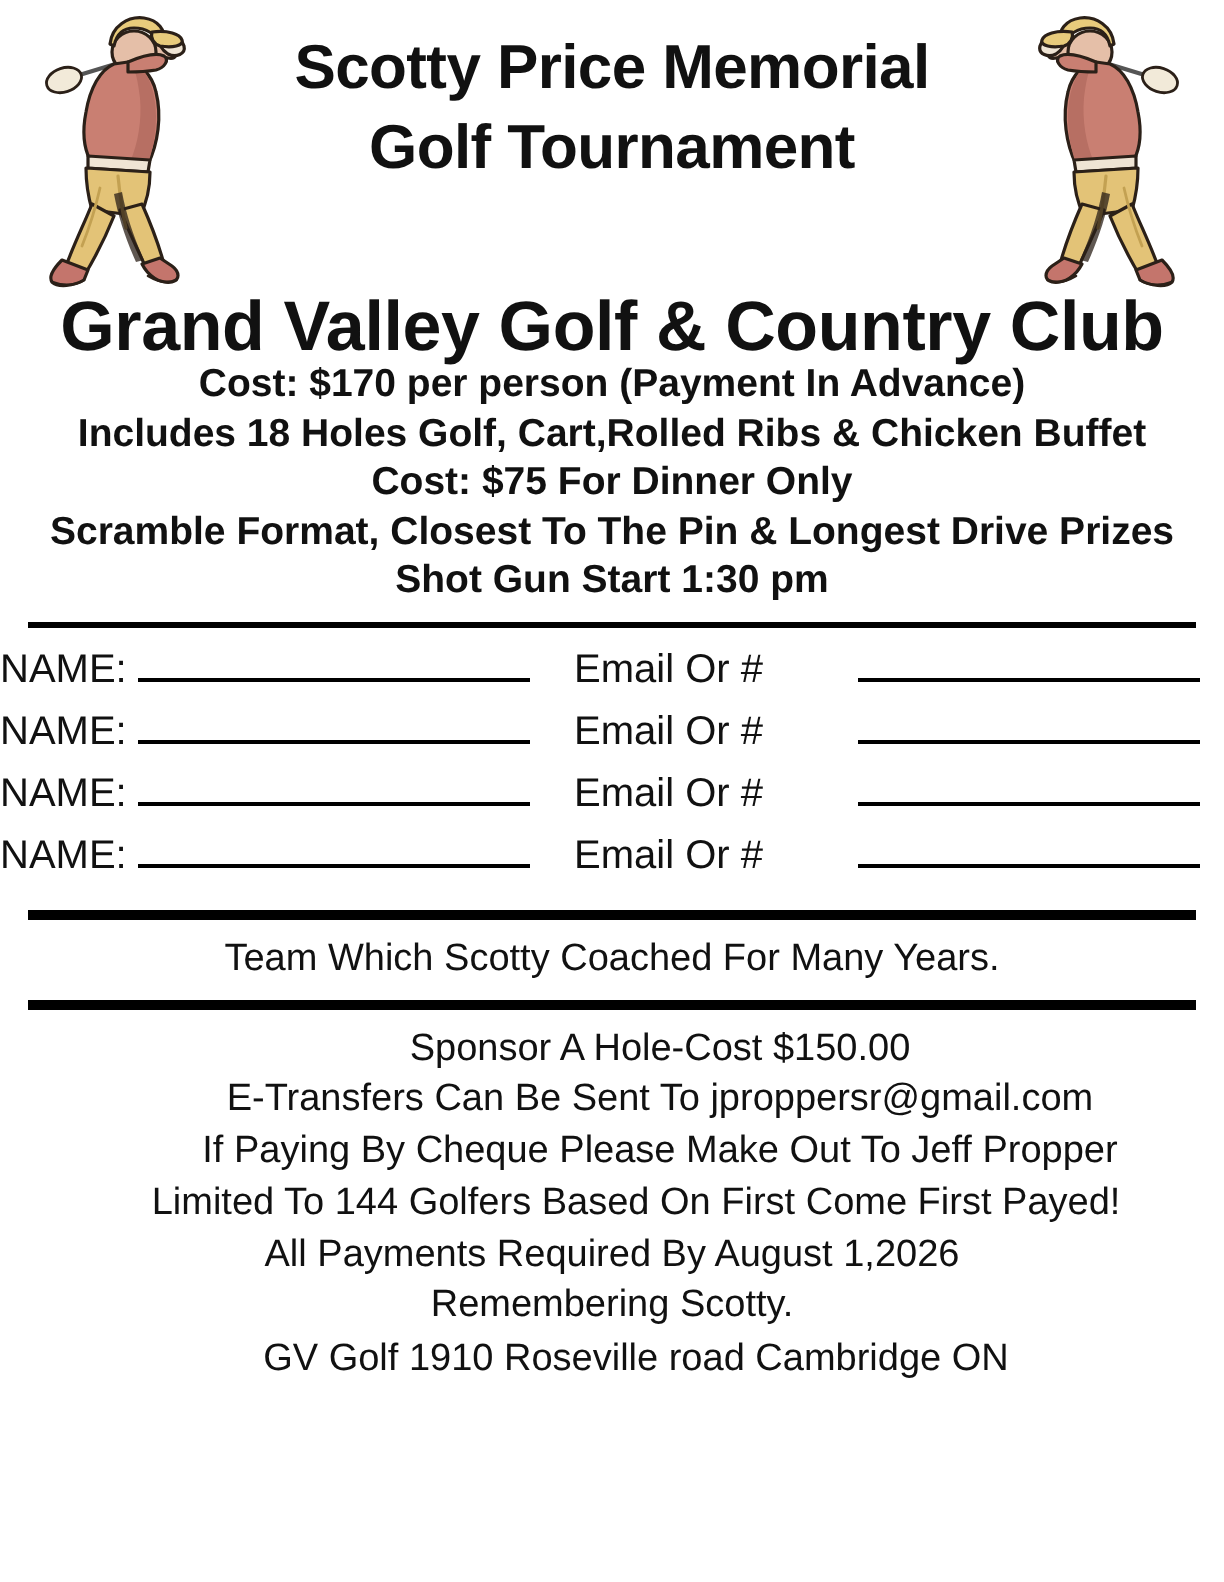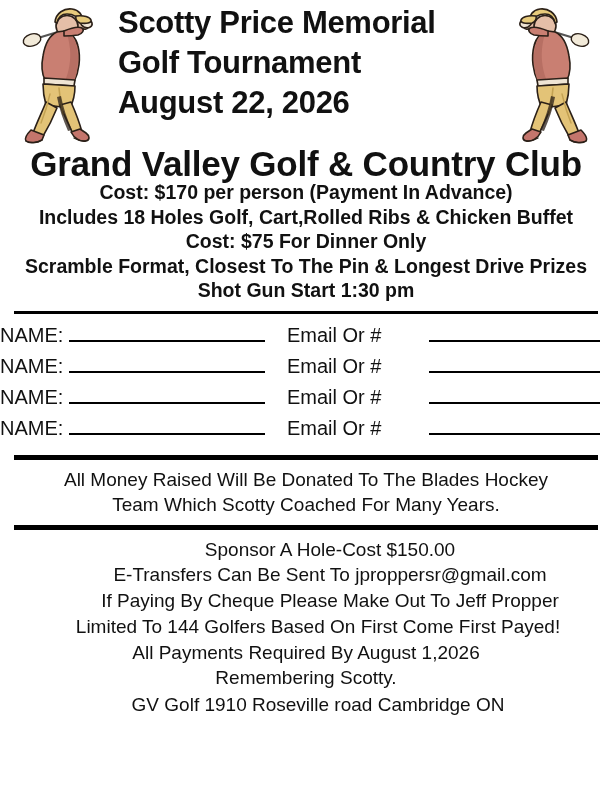--- a/index.html
+++ b/index.html
@@ -35,21 +35,22 @@
     height: 145px;
   }
   .golfer-left  { left: 12px; }
   .golfer-right { right: 12px; transform: scaleX(-1); }
   .golfer svg { display: block; width: 100%; height: 100%; }
 
   .title-stack {
     position: absolute;
     left: 118px;
     right: 118px;
-    top: 0px;
+    top: 11px;
+    text-align: center;
   }
   .title-line {
     font-weight: bold;
     font-size: 31px;
     line-height: 40px;
     letter-spacing: -0.3px;
     white-space: nowrap;
   }
   .title-line.l1 { margin-top: 3px; }
 
@@ -200,21 +201,20 @@
 
           <path d="M14 139 C19 141 26 141 30 138" fill="none" stroke="#2b2018" stroke-width="1.3"></path>
           <path d="M62 136 C67 139 72 140 76 138" fill="none" stroke="#2b2018" stroke-width="1.3"></path>
         </g>
       </svg>
     </div>
 
     <div class="title-stack">
       <div class="title-line l1">Scotty Price Memorial</div>
       <div class="title-line">Golf Tournament</div>
-      <div class="title-line">August 22, 2026</div>
     </div>
 
     <div class="golfer golfer-right">
       <svg viewBox="0 0 110 145" xmlns="http://www.w3.org/2000/svg">
         <g stroke="#2b2018" stroke-width="1.6" stroke-linejoin="round" stroke-linecap="round">
           <path d="M72 22 L26 36" fill="none" stroke="#555" stroke-width="2.2"></path>
           <ellipse cx="20" cy="38" rx="9" ry="6" fill="#f2ead9" stroke="#2b2018" stroke-width="1.4" transform="rotate(-18 20 38)"></ellipse>
           <path d="M56 22 C62 18 70 17 75 21 C78 24 76 28 72 27 C66 26 61 27 58 29 Z" fill="#e5bfa8"></path>
           <path d="M68 17 C73 15 79 17 80 21 C81 25 76 27 72 25 C69 23 67 20 68 17 Z" fill="#efe4d4"></path>
           <ellipse cx="55" cy="24" rx="11" ry="10.5" fill="#e5bfa8"></ellipse>
@@ -297,21 +297,20 @@
         <span class="field-label">Email Or #</span>
         <span class="blank-line"></span>
       </div>
     </div>
 
   </div>
 
   <div class="rule rule-thick rule-2"></div>
 
   <div class="donation">
-    <div>All Money Raised Will Be Donated To The Blades Hockey</div>
     <div>Team Which Scotty Coached For Many Years.</div>
   </div>
 
   <div class="rule rule-thick rule-3"></div>
 
   <div class="sponsor">
     <div>Sponsor A Hole-Cost  $150.00</div>
     <div>E-Transfers Can Be Sent To jproppersr@gmail.com</div>
     <div>If Paying By Cheque Please Make Out To Jeff Propper</div>
   </div>

